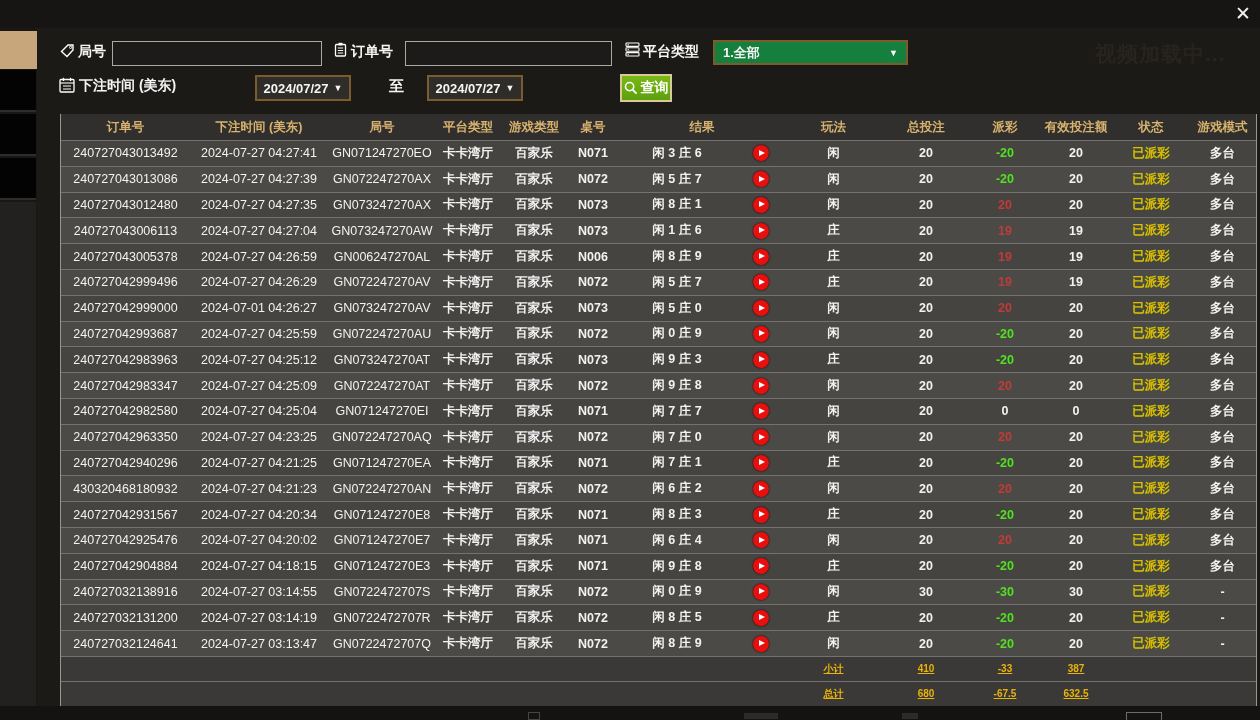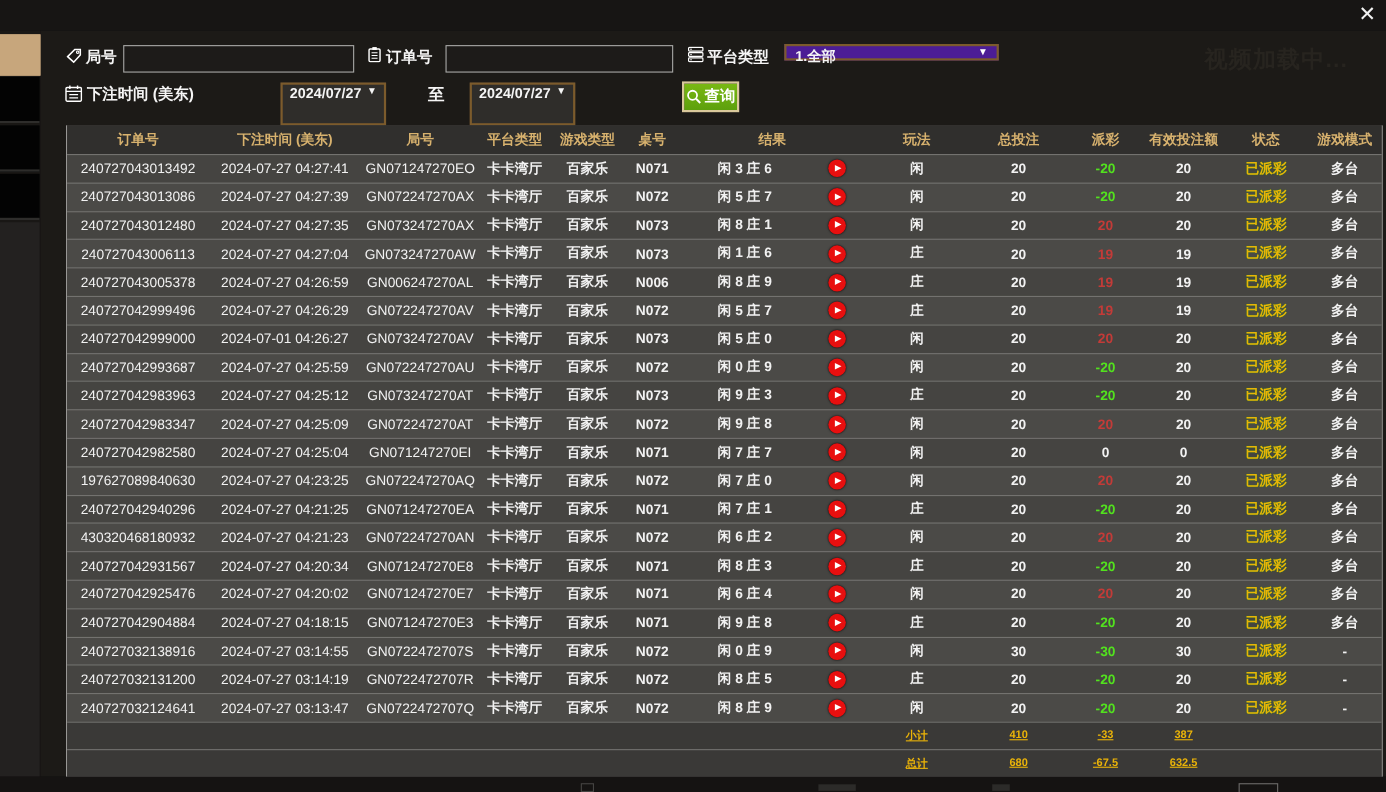--- a/index.html
+++ b/index.html
@@ -24,26 +24,26 @@
   
   #panel { position:absolute; left:37px; top:28px; width:1223px; height:678px; background:#1c1a17; }
   #video-loading { position:absolute; left:1058px; top:12px; width:160px; color:#27241f;
                    font-size:21px; font-weight:700; letter-spacing:1px; }
 
   
   .flabel { position:absolute; color:#f5f5f5; font-size:14px; font-weight:700; white-space:nowrap; }
   .ficon  { position:absolute; width:15px; height:15px; }
   .ficon svg { display:block; }
   .finput { position:absolute; height:25px; background:#1d1b19; border:1px solid #a9a9a7; }
-  .fselect { position:absolute; height:15px; background:#4c1d95; border:2px solid #7c5b2c;
-             color:#f5f5f5; font-size:13px; font-weight:700; display:flex; align-items:flex-start;
+  .fselect { position:absolute; height:25px; background:#15803d; border:2px solid #7c5b2c;
+             color:#f5f5f5; font-size:13px; font-weight:700; display:flex; align-items:center;
              padding:0 8px; cursor:pointer; }
   .fselect .arrow { margin-left:auto; font-size:9px; color:#fff; }
-  .fdate { position:absolute; width:96px; height:39px; background:#2f2d2a; border:2px solid #7c5b2c;
-           color:#f5f5f5; font-size:13px; font-weight:700; display:flex; align-items:flex-start;
+  .fdate { position:absolute; width:96px; height:26px; background:#2f2d2a; border:2px solid #7c5b2c;
+           color:#f5f5f5; font-size:13px; font-weight:700; display:flex; align-items:center;
            justify-content:center; gap:5px; cursor:pointer; }
   .fdate .arrow { font-size:9px; }
   #query-btn { position:absolute; left:583px; top:46px; width:52px; height:28px;
                background:linear-gradient(#79b813,#5da00d); border:2px solid #d9c89b;
                color:#fff; font-size:14px; font-weight:700; display:flex; align-items:center;
                justify-content:center; gap:3px; cursor:pointer; }
 
   
   #orders-table { position:absolute; left:23px; top:86px; width:1197px;
                   border:1px solid #989795; border-top:none; background:#484744; }
@@ -372,21 +372,21 @@
               <div class="play-btn"></div>
             </div>
             <div class="cell bold">闲</div>
             <div class="cell num">20</div>
             <div class="cell num pay-zero">0</div>
             <div class="cell num">0</div>
             <div class="cell bold status-green">已派彩</div>
             <div class="cell bold">多台</div>
           </div>
           <div class="trow tbody-row even">
-            <div class="cell">197627089840630</div>
+            <div class="cell">240727042963350</div>
             <div class="cell">2024-07-27 04:23:25</div>
             <div class="cell">GN072247270AQ</div>
             <div class="cell bold">卡卡湾厅</div>
             <div class="cell bold">百家乐</div>
             <div class="cell bold">N072</div>
             <div class="cell bold">闲 7 庄 0</div>
             <div class="cell">
               <div class="play-btn"></div>
             </div>
             <div class="cell bold">闲</div>

